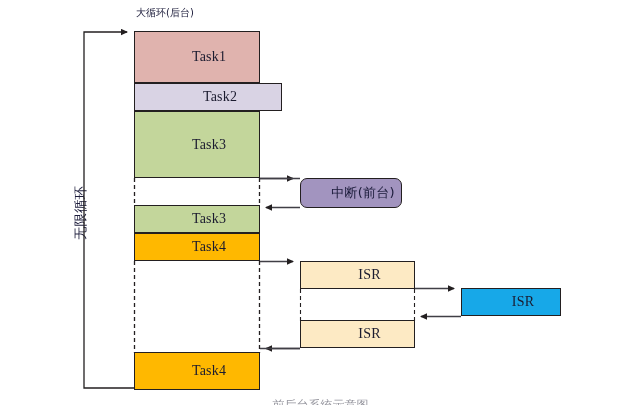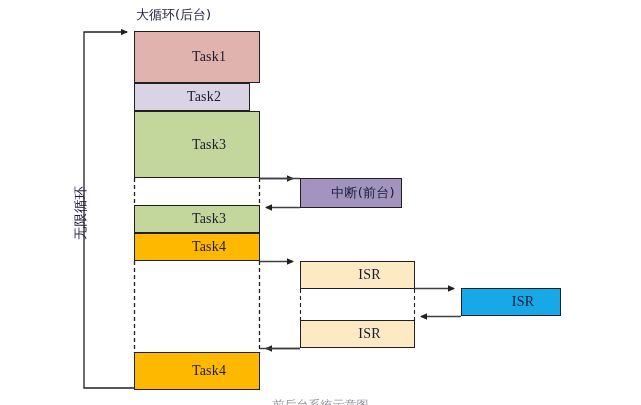--- a/index.html
+++ b/index.html
@@ -27,25 +27,26 @@
     font-size: 14px;
     color: #1b1b2f;
     letter-spacing: 0.2px;
     white-space: nowrap;
     padding-left: 24px;
   }
   .cjk {
     font-family: "DejaVu Sans", "Liberation Sans", sans-serif;
     font-size: 13px;
     color: #1b1b3a;
+    border-radius: 7px;
   }
   .plainlabel {
     position: absolute;
     font-family: "DejaVu Sans", "Liberation Sans", sans-serif;
-    font-size: 13px;
+    font-size: 10px;
     color: #1b1b3a;
     white-space: nowrap;
   }
   .vlabel {
     position: absolute;
     font-family: "DejaVu Sans", "Liberation Sans", sans-serif;
     font-size: 13.5px;
     color: #1b1b3a;
     white-space: nowrap;
     transform-origin: 0 0;
@@ -81,21 +82,21 @@
 
 <div id="canvas">
 
   <div class="plainlabel" style="left:136px; top:6px;">大循环(后台)</div>
 
 
   <div class="vlabel" style="left:72px; top:240px; transform: rotate(-90deg);">无限循环</div>
 
   <div class="box" style="left:134px; top:31px; width:126px; height:52px; background:#e0b3ae;">Task1</div>
 
-  <div class="box" style="left:134px; top:83px; width:116px; height:28px; background:#d9d3e4;">Task2</div>
+  <div class="box" style="left:134px; top:83px; width:148px; height:28px; background:#d9d3e4;">Task2</div>
 
   <div class="box" style="left:134px; top:111px; width:126px; height:67px; background:#c3d69b;">Task3</div>
 
   <div class="box" style="left:134px; top:205px; width:126px; height:28px; background:#c3d69b;">Task3</div>
 
   <div class="box" style="left:134px; top:233px; width:126px; height:28px; background:#ffb800;">Task4</div>
 
   <div class="box" style="left:134px; top:352px; width:126px; height:38px; background:#ffb800;">Task4</div>
 
   <div class="box cjk" style="left:300px; top:178px; width:102px; height:30px; background:#a294bf;">中断(前台)</div>

